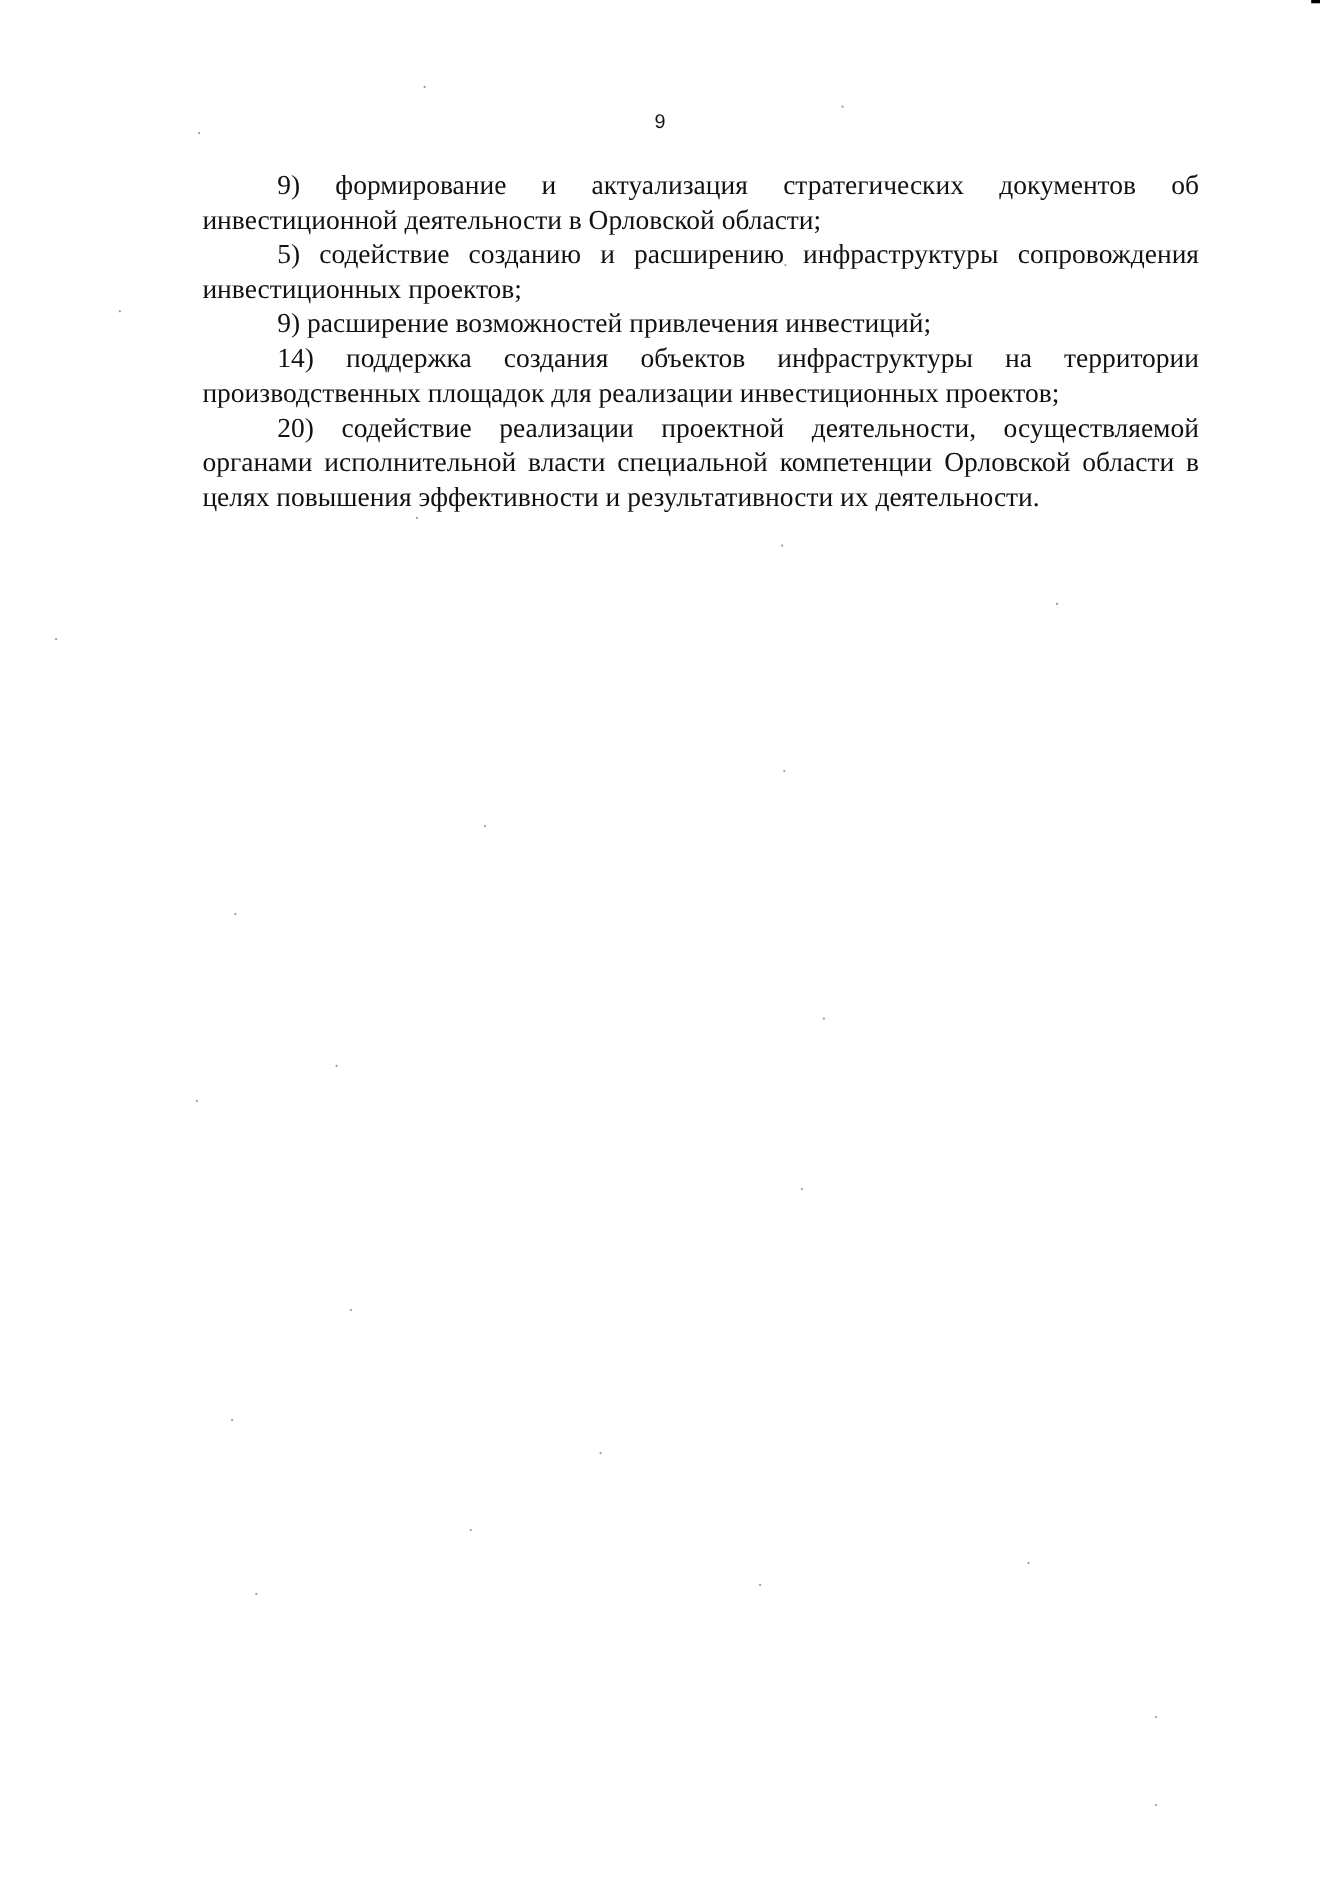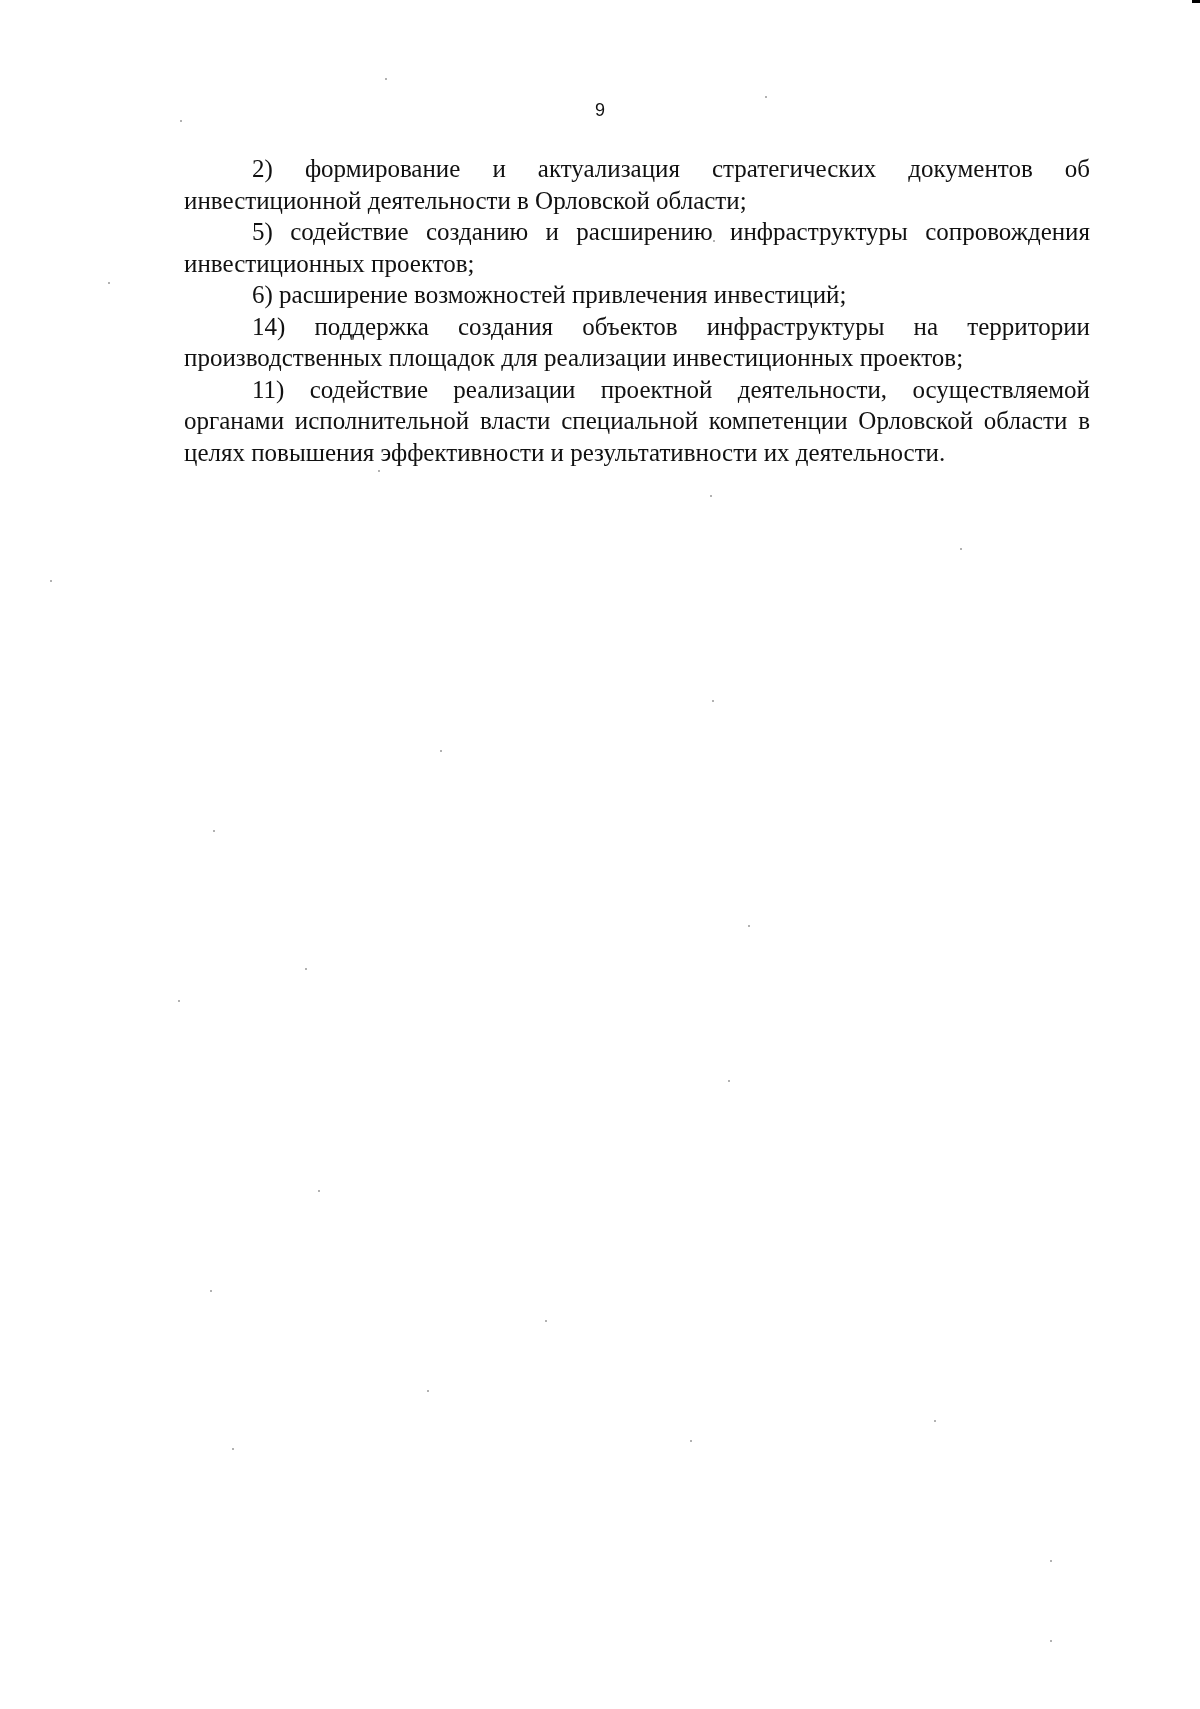--- a/index.html
+++ b/index.html
@@ -55,25 +55,25 @@
     }
   </style>
 </head>
 <body>
 
 <div class="corner-mark"></div>
 
 <div class="page-number">9</div>
 
 <div class="body-text">
-  <p class="para">2) формирование и актуализация стратегических документов об инвестиционной деятельности в Орловской области;</p>
+  <p class="para">9) формирование и актуализация стратегических документов об инвестиционной деятельности в Орловской области;</p>
   <p class="para">5) содействие созданию и расширению инфраструктуры сопровождения инвестиционных проектов;</p>
-  <p class="para">6) расширение возможностей привлечения инвестиций;</p>
+  <p class="para">9) расширение возможностей привлечения инвестиций;</p>
   <p class="para">14) поддержка создания объектов инфраструктуры на территории производственных площадок для реализации инвестиционных проектов;</p>
-  <p class="para">11) содействие реализации проектной деятельности, осуществляемой органами исполнительной власти специальной компетенции Орловской области в целях повышения эффективности и результативности их деятельности.</p>
+  <p class="para">20) содействие реализации проектной деятельности, осуществляемой органами исполнительной власти специальной компетенции Орловской области в целях повышения эффективности и результативности их деятельности.</p>
 </div>
 
 <div class="speck" style="left:385px;top:78px;"></div>
 <div class="speck" style="left:765px;top:96px;"></div>
 <div class="speck" style="left:180px;top:120px;"></div>
 <div class="speck" style="left:713px;top:240px;"></div>
 <div class="speck" style="left:108px;top:282px;"></div>
 <div class="speck" style="left:378px;top:470px;"></div>
 <div class="speck" style="left:710px;top:495px;"></div>
 <div class="speck" style="left:960px;top:548px;"></div>

